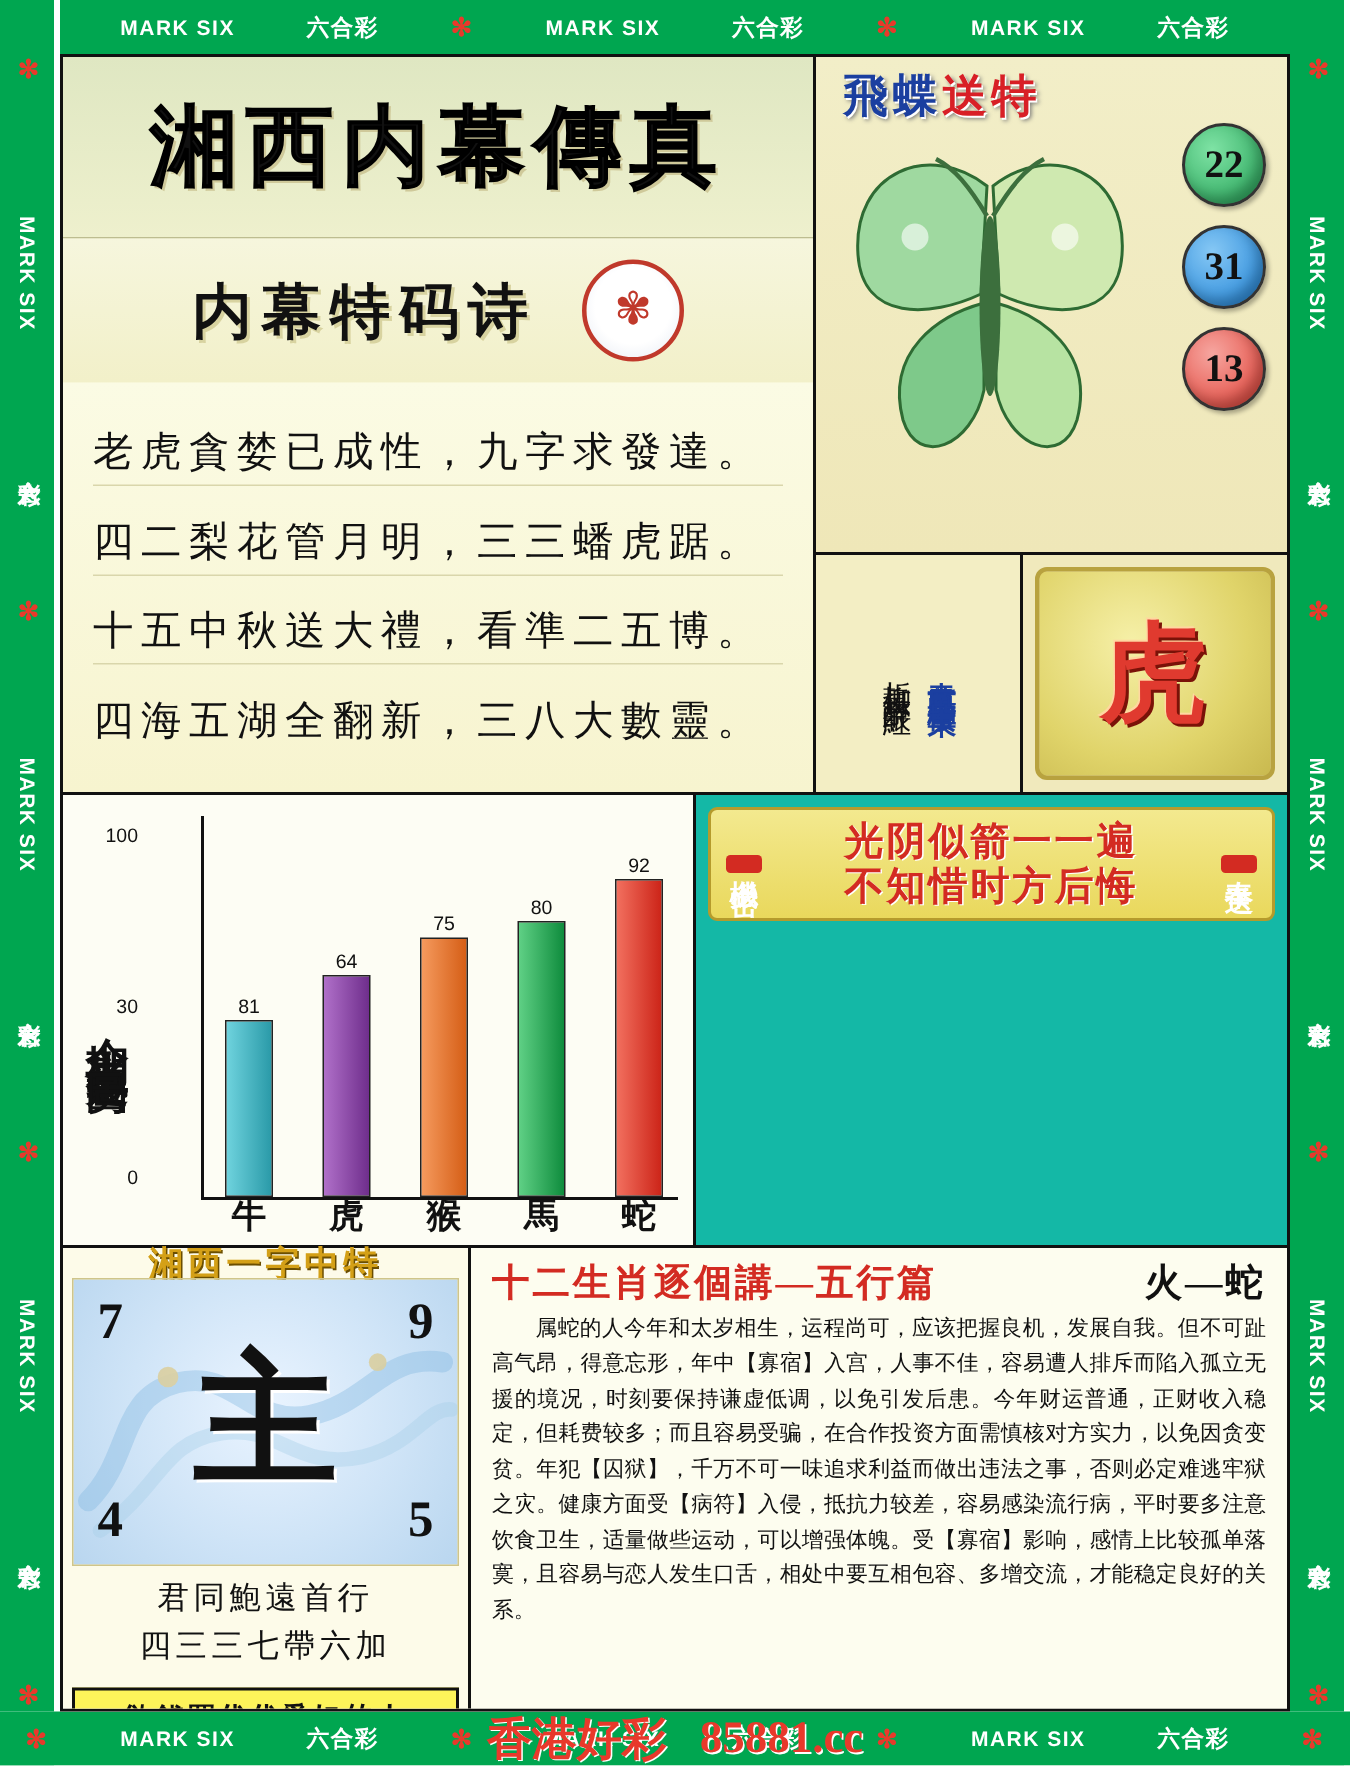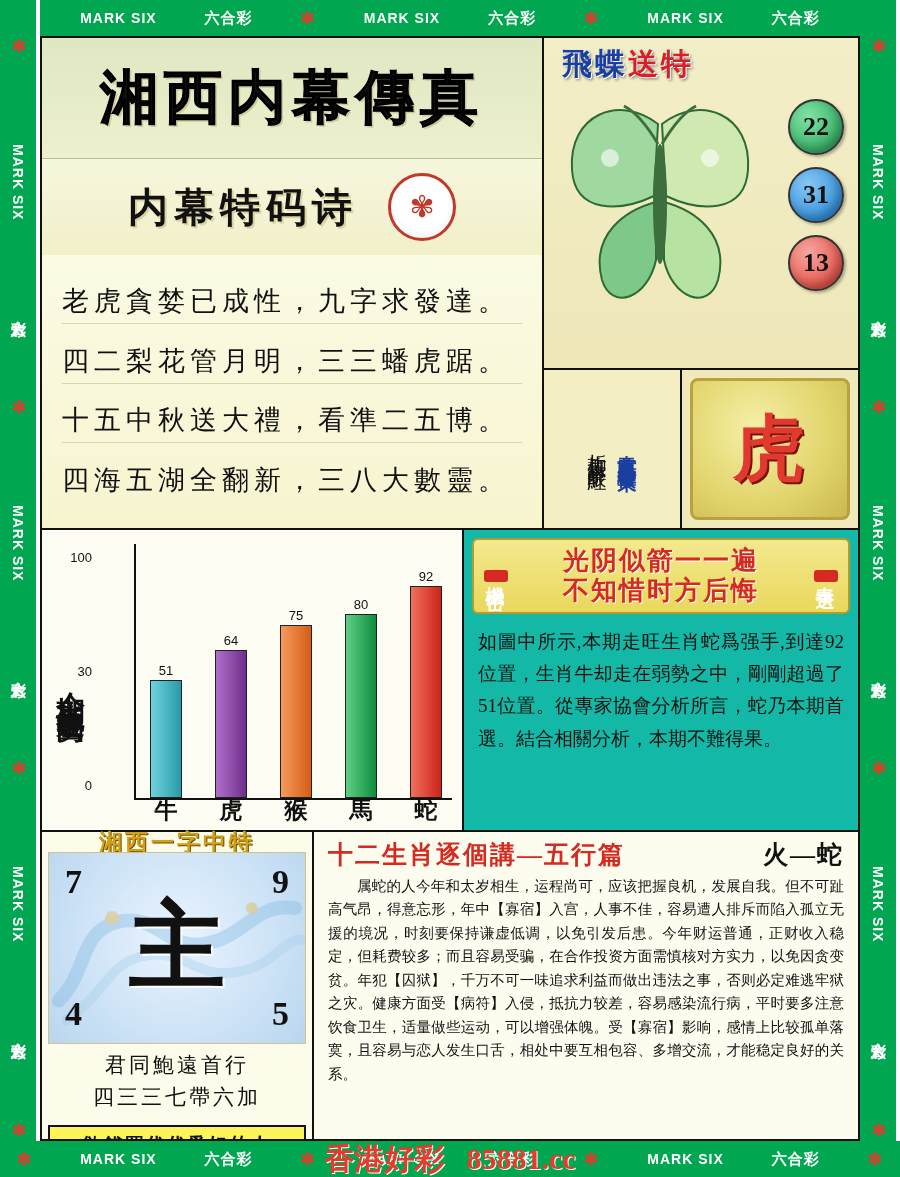--- a/index.html
+++ b/index.html
@@ -144,21 +144,21 @@
     font-family:"Liberation Serif", serif;
     font-size:30px;font-weight:bold;letter-spacing:3px;
     color:#1b3fa0;
     text-shadow:1px 1px 0 #fff,2px 2px 3px #777;
   }
   .bfly-title .hot{color:#d81f26;}
   .butterfly{
     position:absolute;left:6px;top:46px;width:220px;height:240px;
   }
   .balls{
-    position:absolute;right:14px;top:61px;
+    position:absolute;right:14px;top:44px;
     display:flex;flex-direction:column;gap:12px;align-items:center;
   }
   .ball{
     width:52px;height:52px;border-radius:50%;
     display:flex;align-items:center;justify-content:center;
     font-size:26px;font-weight:bold;color:#111;
     border:2px solid #333;
     font-family:"Liberation Serif", serif;
     box-shadow:inset -4px -5px 8px rgba(0,0,0,.25), 2px 2px 3px rgba(0,0,0,.3);
   }
@@ -502,21 +502,21 @@
         <div class="chart-vtitle">今期生肖走勢圖</div>
         <div class="plot">
           <div class="axis-y"></div>
           <div class="axis-x"></div>
           <div class="ytick" style="bottom:30px;">0</div>
           <div class="ytick" style="bottom:144px;">30</div>
           <div class="ytick" style="bottom:258px;">100</div>
 
           <div class="bars">
             <div class="bar-wrap">
-              <div class="bar-val">51</div>
+              <div class="bar-val">81</div>
               <div class="bar" style="height:116px;background:linear-gradient(90deg,#6fd3de,#2a9aa8);"></div>
             </div>
             <div class="bar-wrap">
               <div class="bar-val">64</div>
               <div class="bar" style="height:146px;background:linear-gradient(90deg,#b070c9,#6f2e8c);"></div>
             </div>
             <div class="bar-wrap">
               <div class="bar-val">75</div>
               <div class="bar" style="height:171px;background:linear-gradient(90deg,#f59a5e,#d55e16);"></div>
             </div>
@@ -542,21 +542,20 @@
 
       <div class="chart-text">
         <div class="banner">
           <div class="bleft">機密</div>
           <div class="bmid">
             <div class="bline">光阴似箭一一遍</div>
             <div class="bline">不知惜时方后悔</div>
           </div>
           <div class="bright">奉送</div>
         </div>
-        <div class="analysis">如圖中所示,本期走旺生肖蛇爲强手,到達92位置，生肖牛却走在弱勢之中，剛剛超過了51位置。從專家協會分析所言，蛇乃本期首選。結合相關分析，本期不難得果。</div>
       </div>
     </div>
 
     <div class="bottom-row">
 
       <div class="left-bottom">
         <div class="lb-title">湘西一字中特</div>
         <div class="word-art">
           <svg class="dragon" viewBox="0 0 260 190">
             <path d="M10 150 C40 120 30 80 70 70 C110 60 120 100 160 92 C200 84 210 50 250 56" fill="none" stroke="#7fb6df" stroke-width="14" stroke-linecap="round" opacity="0.75"></path>

